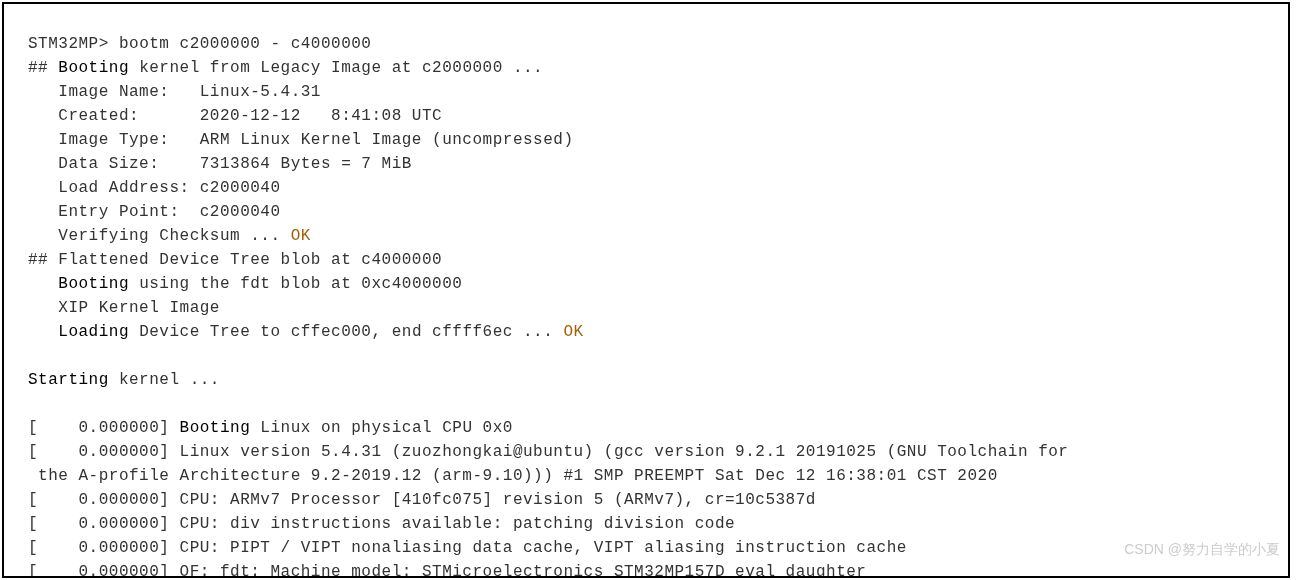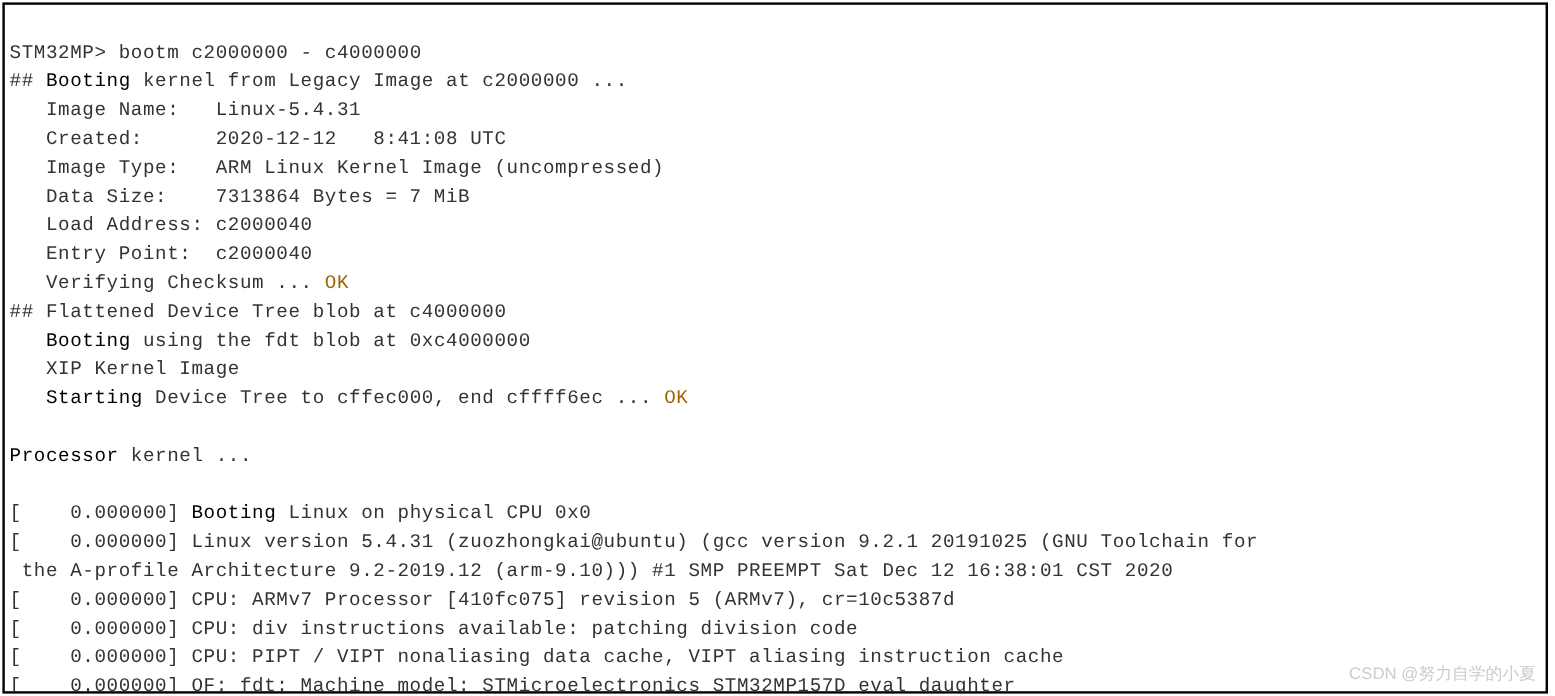--- a/index.html
+++ b/index.html
@@ -12,34 +12,34 @@
       font-size: 16px;
       background: #ffffff;
       color: #333333;
       padding: 0;
       width: 1296px;
       height: 580px;
       position: relative;
     }
     .terminal {
       border: 2px solid #000000;
-      padding: 4px 4px;
+      padding: 4px 24px;
       width: 1288px;
       height: 576px;
       margin: 2px;
       white-space: pre;
       line-height: 1.5;
       letter-spacing: 0.5px;
       overflow: hidden;
     }
     .teal { color: #000000; }
     .green { color: #a16207; }
     .watermark {
       position: absolute;
-      bottom: 9px;
+      bottom: 21px;
       right: 16px;
       color: #cccccc;
       font-family: Arial, sans-serif;
       font-size: 14px;
       pointer-events: none;
     }
   </style>
 </head>
 <body>
 
@@ -49,23 +49,23 @@
    Image Name:   Linux-5.4.31
    Created:      2020-12-12   8:41:08 UTC
    Image Type:   ARM Linux Kernel Image (uncompressed)
    Data Size:    7313864 Bytes = 7 MiB
    Load Address: c2000040
    Entry Point:  c2000040
    Verifying Checksum ... <span class="green">OK</span>
 ## Flattened Device Tree blob at c4000000
    <span class="teal">Booting</span> using the fdt blob at 0xc4000000
    XIP Kernel Image
-   <span class="teal">Starting</span> Device Tree to cffec000, end cffff6ec ... <span class="green">OK</span>
+   <span class="teal">Loading</span> Device Tree to cffec000, end cffff6ec ... <span class="green">OK</span>
 
-<span class="teal">Processor</span> kernel ...
+<span class="teal">Starting</span> kernel ...
 
 [    0.000000] <span class="teal">Booting</span> Linux on physical CPU 0x0
 [    0.000000] Linux version 5.4.31 (zuozhongkai@ubuntu) (gcc version 9.2.1 20191025 (GNU Toolchain for
  the A-profile Architecture 9.2-2019.12 (arm-9.10))) #1 SMP PREEMPT Sat Dec 12 16:38:01 CST 2020
 [    0.000000] CPU: ARMv7 Processor [410fc075] revision 5 (ARMv7), cr=10c5387d
 [    0.000000] CPU: div instructions available: patching division code
 [    0.000000] CPU: PIPT / VIPT nonaliasing data cache, VIPT aliasing instruction cache
 [    0.000000] OF: fdt: Machine model: STMicroelectronics STM32MP157D eval daughter</div></div>
 
 <div class="watermark">CSDN @努力自学的小夏</div>

